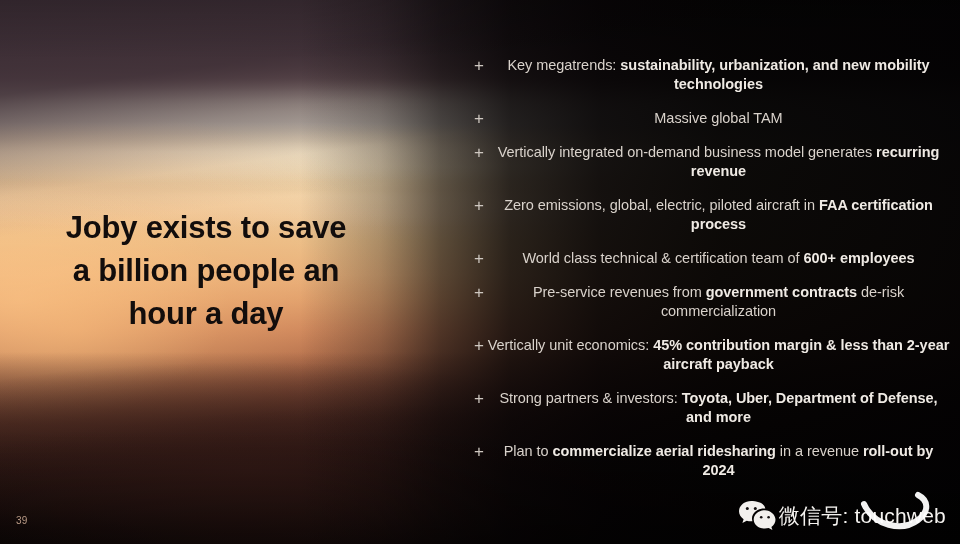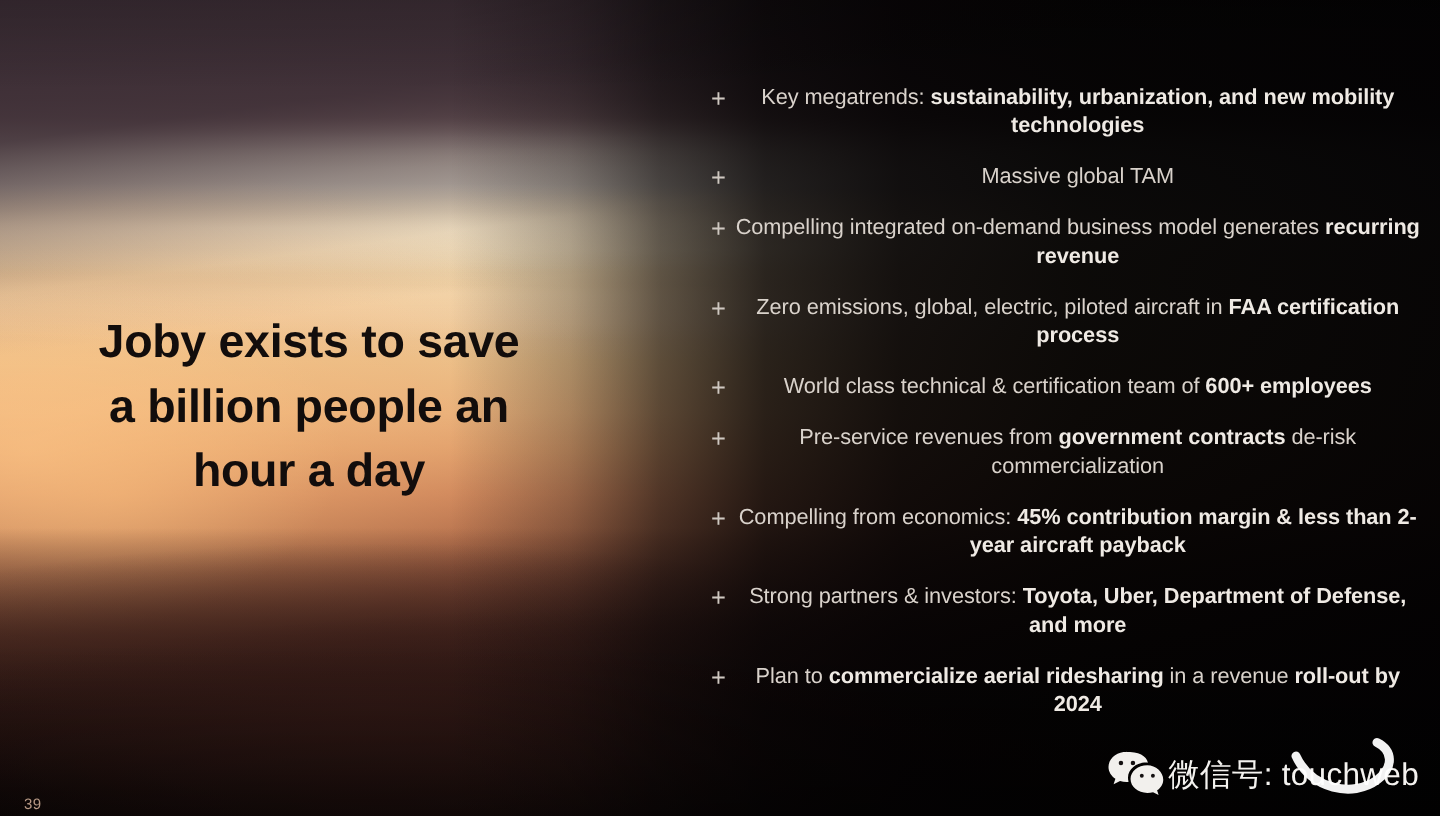--- a/index.html
+++ b/index.html
@@ -156,21 +156,21 @@
   }
   .bullet-text b {
     font-weight: 700;
     color: #efeae4;
   }
 
   
   .slide-number {
     position: absolute;
     left: 16px;
-    bottom: 2px;
+    bottom: 18px;
     font-size: 10px;
     color: #b99a86;
     letter-spacing: 0.3px;
   }
 
   
   .watermark {
     position: absolute;
     right: 14px;
     bottom: 12px;
@@ -221,37 +221,37 @@
       <div class="bullet">
         <span class="bullet-mark">+</span>
         <span class="bullet-text"><span>Key megatrends: </span><b>sustainability, urbanization,  and new mobility technologies</b></span>
       </div>
       <div class="bullet">
         <span class="bullet-mark">+</span>
         <span class="bullet-text"><span>Massive global TAM</span></span>
       </div>
       <div class="bullet">
         <span class="bullet-mark">+</span>
-        <span class="bullet-text"><span>Compelling integrated on-demand business model generates </span><b>recurring revenue</b></span>
+        <span class="bullet-text"><span>Vertically integrated on-demand business model generates </span><b>recurring revenue</b></span>
       </div>
       <div class="bullet">
         <span class="bullet-mark">+</span>
         <span class="bullet-text"><span>Zero emissions, global, electric, piloted aircraft in </span><b>FAA certification process</b></span>
       </div>
       <div class="bullet">
         <span class="bullet-mark">+</span>
         <span class="bullet-text"><span>World class technical &amp; certification team of </span><b>600+ employees</b></span>
       </div>
       <div class="bullet">
         <span class="bullet-mark">+</span>
         <span class="bullet-text"><span>Pre-service revenues from </span><b>government contracts</b><span> de-risk commercialization</span></span>
       </div>
       <div class="bullet">
         <span class="bullet-mark">+</span>
-        <span class="bullet-text"><span>Compelling from economics: </span><b>45% contribution margin &amp; less than 2-year aircraft payback</b></span>
+        <span class="bullet-text"><span>Vertically unit economics: </span><b>45% contribution margin &amp; less than 2-year aircraft payback</b></span>
       </div>
       <div class="bullet">
         <span class="bullet-mark">+</span>
         <span class="bullet-text"><span>Strong partners &amp; investors: </span><b>Toyota, Uber, Department of Defense, and more</b></span>
       </div>
       <div class="bullet">
         <span class="bullet-mark">+</span>
         <span class="bullet-text"><span>Plan to </span><b>commercialize aerial ridesharing</b><span> in a revenue </span><b>roll-out by 2024</b></span>
       </div>
     </div>

